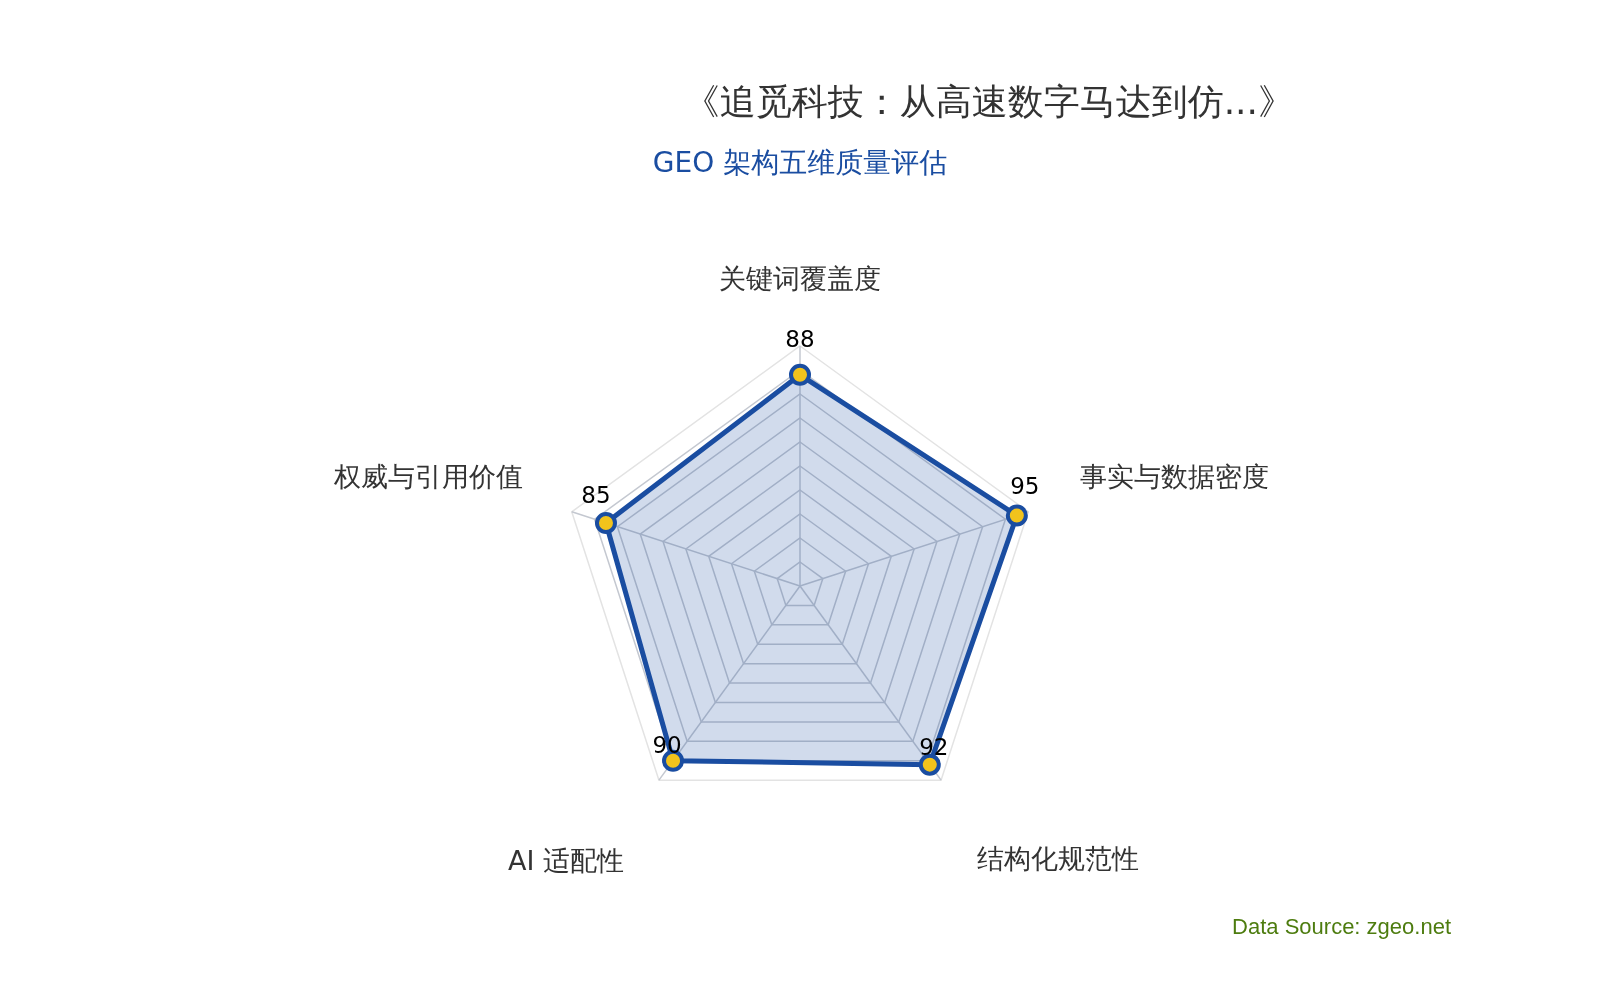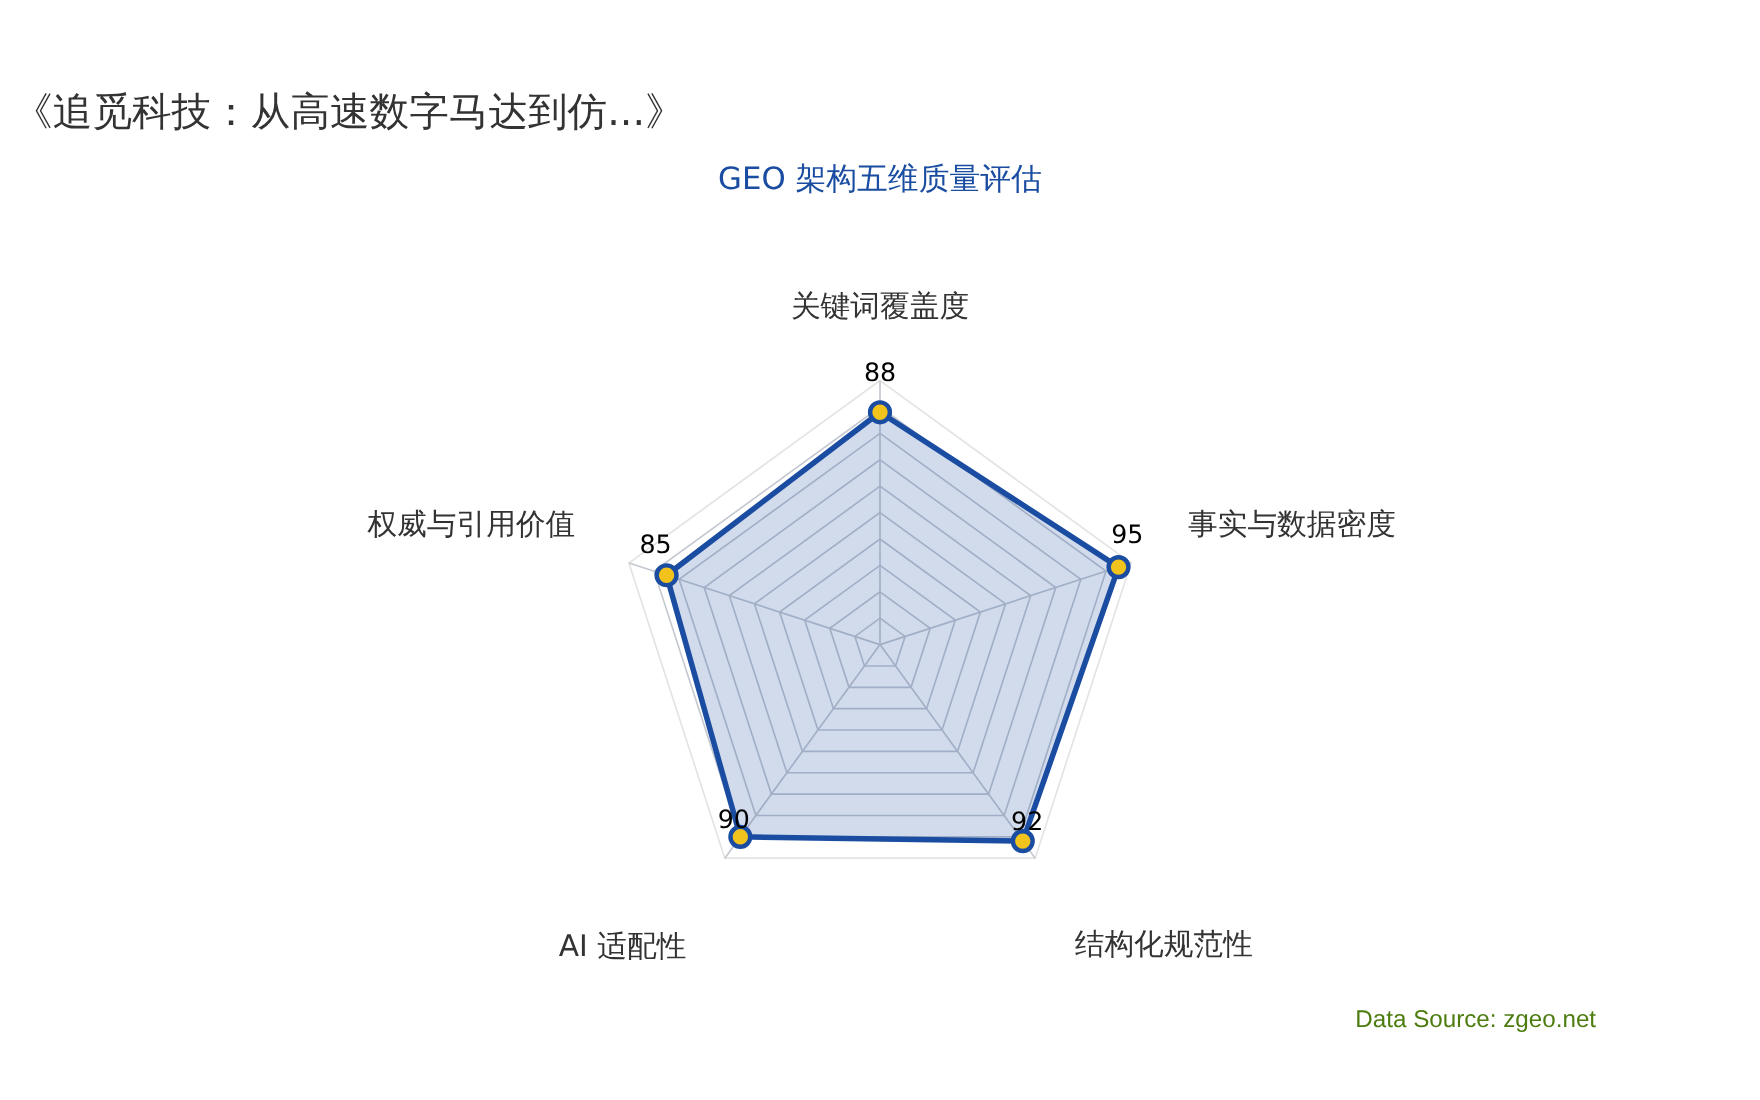--- a/index.html
+++ b/index.html
@@ -1,18 +1,18 @@
 <!DOCTYPE html>
 <html><head>
 <meta charset="utf-8">
 <style>
   html, body { margin:0; padding:0; background:#ffffff; }
   body { width:1600px; height:1000px; position:relative; overflow:hidden;
          font-family: "DejaVu Sans", "Liberation Sans", sans-serif; }
-  .title { position:absolute; left:12px; width:1294px; top:78px; text-align:left;
+  .title { position:absolute; left:0; width:1294px; top:78px; text-align:right;
            font-size:36px; color:#333333; }
   .subtitle { position:absolute; left:0; width:1600px; top:144px; text-align:center;
               font-size:28px; color:#1a4da1; }
   svg.chart { position:absolute; left:0; top:0; }
   .axis-label { font-size:27px; fill:#333333; font-family:"DejaVu Sans", "Liberation Sans", sans-serif; }
   .val-label { font-size:23px; fill:#000000; font-family:"DejaVu Sans", "Liberation Sans", sans-serif; }
   .source { position:absolute; right:149px; top:914px; font-size:22px; color:#4d7c0f;
             font-family:"Liberation Sans", sans-serif; }
 </style>
 </head>

